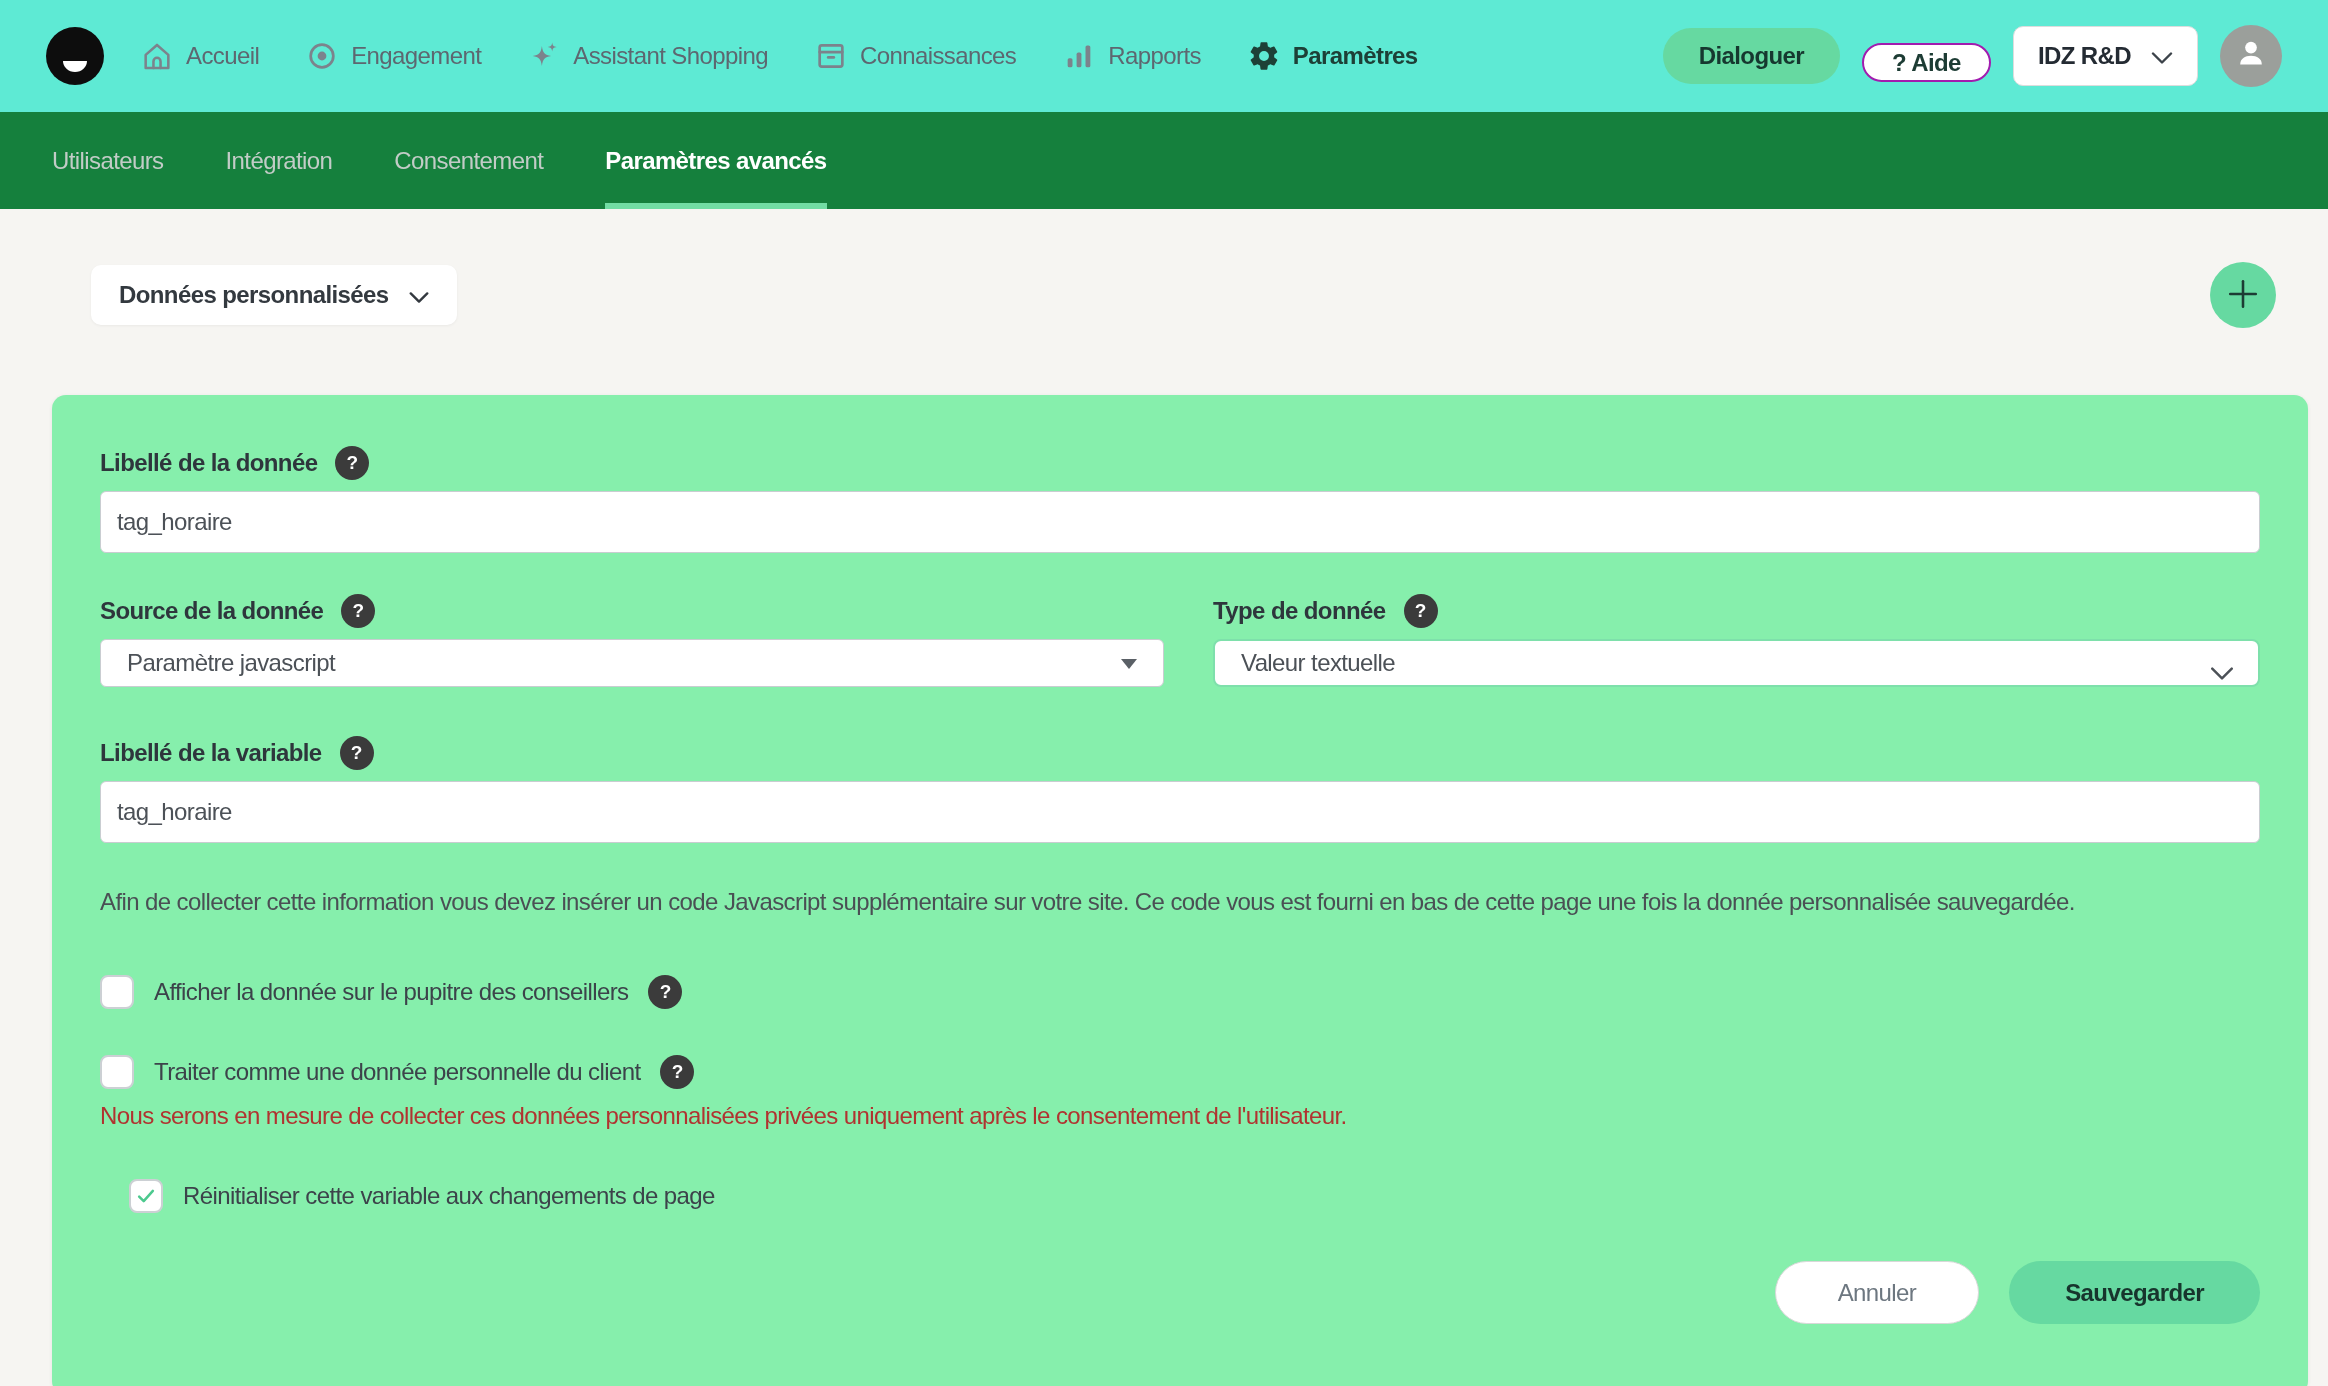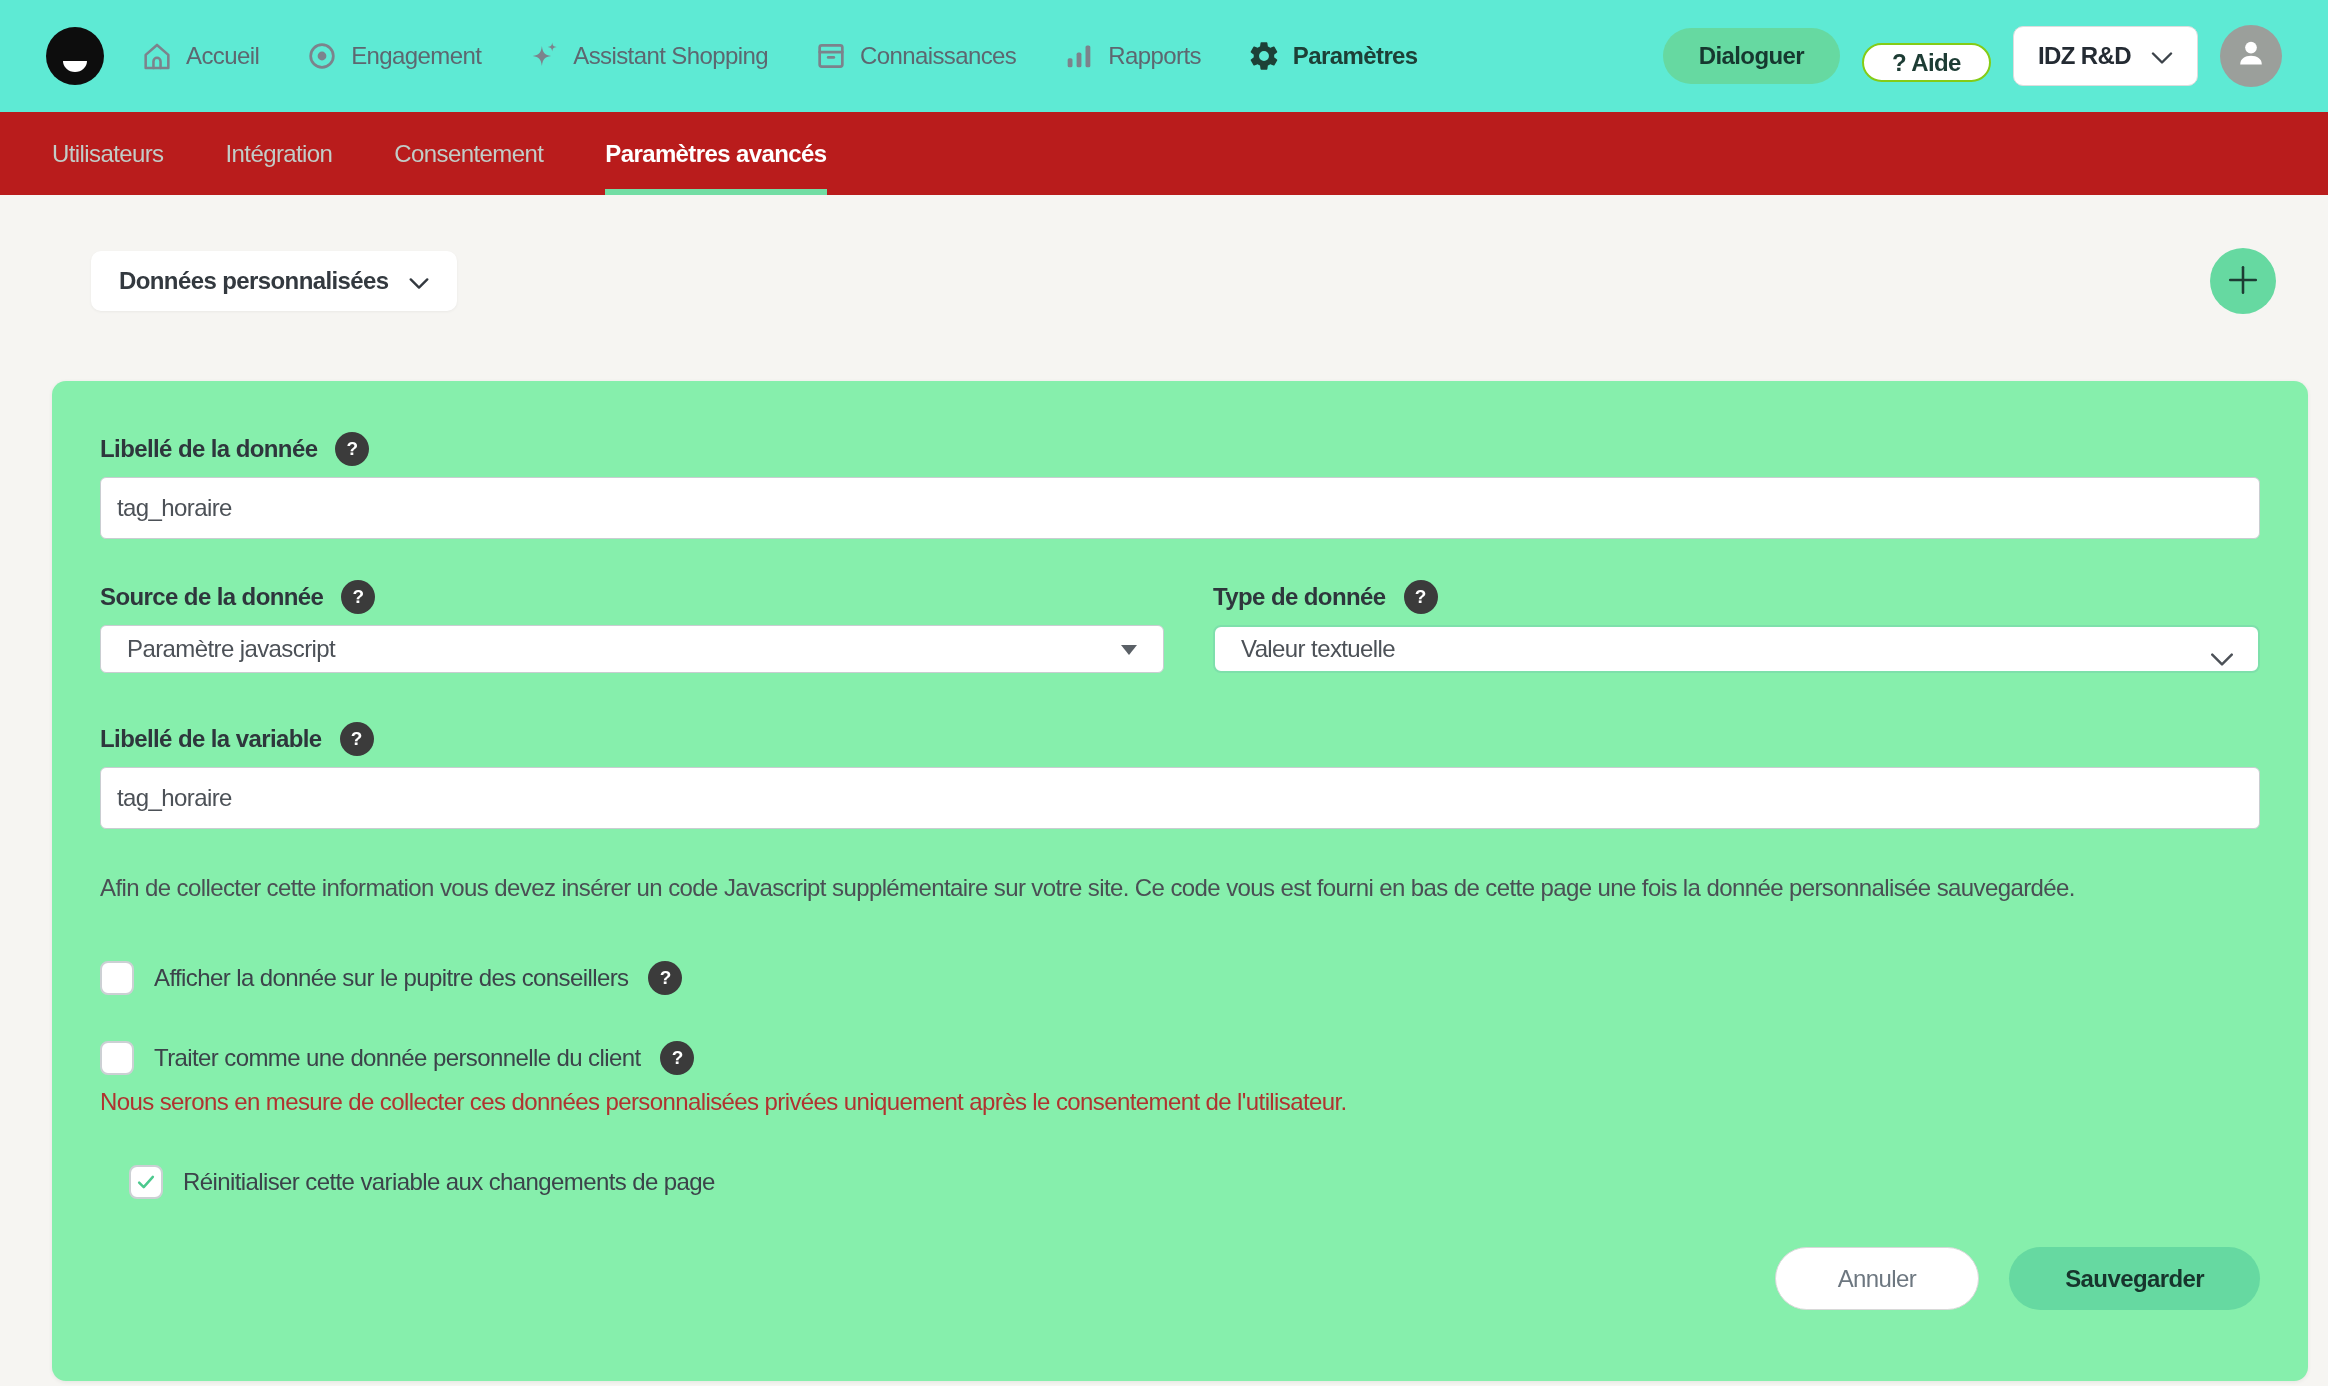--- a/index.html
+++ b/index.html
@@ -28,38 +28,38 @@
   .nav-item svg { display: block; }
   .nav-item.active { color: #1d4037; font-weight: 700; }
   .header-right { margin-left: auto; display: flex; align-items: center; gap: 22px; }
   .pill-chat {
     height: 56px; padding: 0 36px; border: none; border-radius: 28px;
     background: #66d9a1; color: #16382f; font-size: 24px; letter-spacing: -0.6px;
     font-family: inherit; font-weight: 700; cursor: pointer;
   }
   .pill-help {
     height: 39px; padding: 0 28px; border-radius: 28px;
-    background: #ffffff; border: 2px solid #84cc16; color: #1d3c34;
+    background: #ffffff; border: 2px solid #a21caf; color: #1d3c34;
     font-size: 24px; letter-spacing: -0.6px; font-family: inherit; font-weight: 700; cursor: pointer; margin-top: 13px;
   }
   .account-select {
     height: 60px; padding: 0 24px; border-radius: 10px;
     background: #fff; border: 1px solid #dddddd; color: #242b33;
     display: flex; align-items: center; gap: 20px;
     font-weight: 700; cursor: pointer; white-space: nowrap;
   }
   .avatar {
     width: 62px; height: 62px; border-radius: 50%;
     background: #9b9f9b; display: flex; align-items: center; justify-content: center;
     cursor: pointer; flex: 0 0 auto;
   }
 
   
   .subnav {
-    height: 83px; background: #b91c1c;
+    height: 97px; background: #15803d;
     display: flex; align-items: stretch; padding: 0 52px; gap: 62px;
   }
   .tab {
     display: flex; align-items: center; height: 100%;
     color: #c2ccc7; cursor: pointer; white-space: nowrap;
   }
   .tab.active { color: #ffffff; font-weight: 700; box-shadow: inset 0 -6px 0 #72dda4; }
 
   
   .toolbar {

